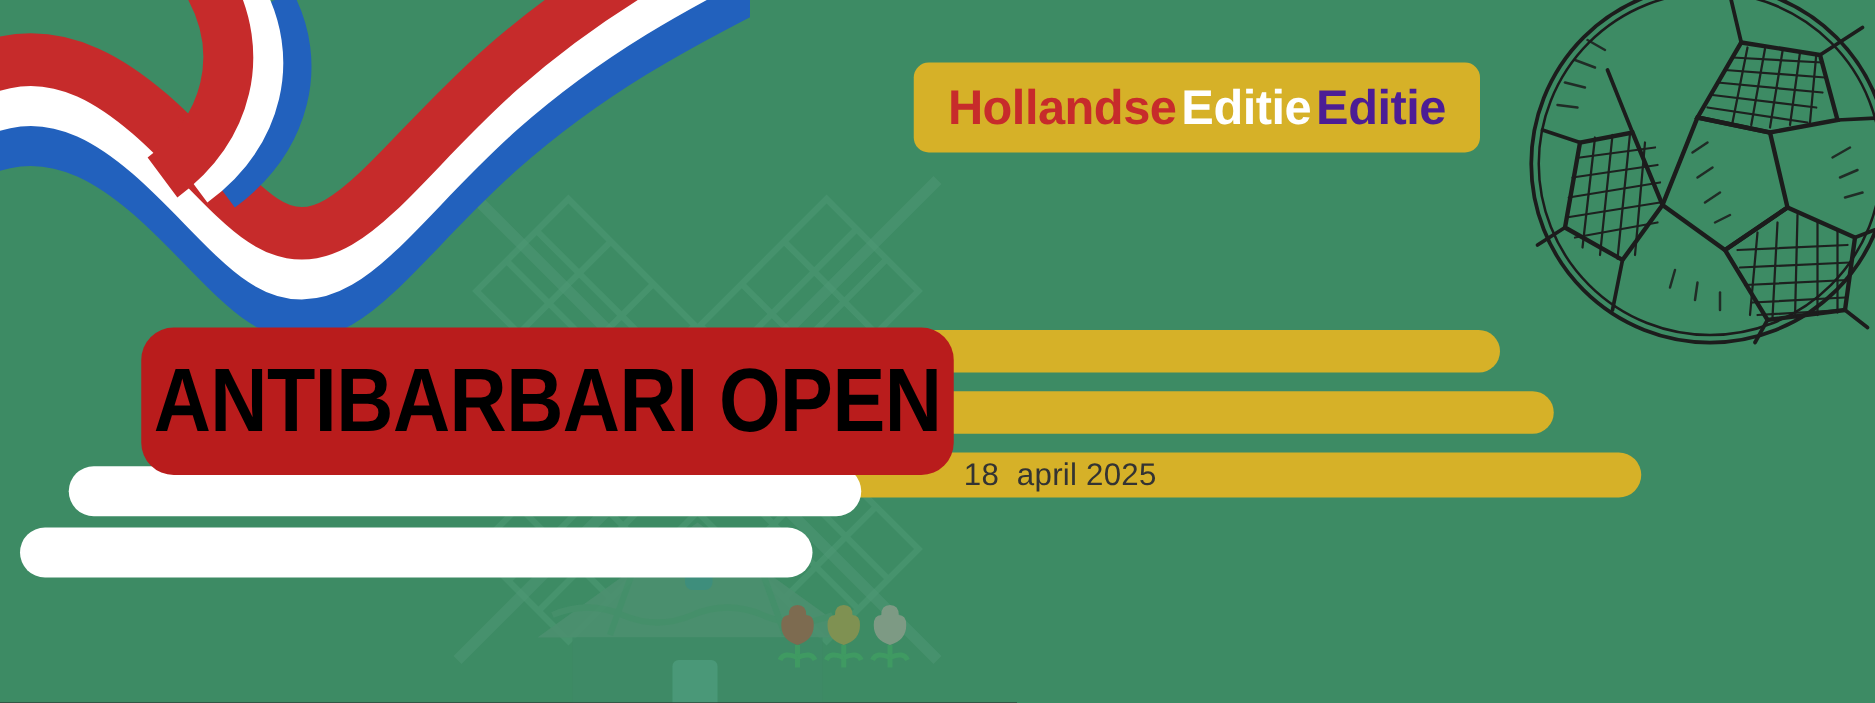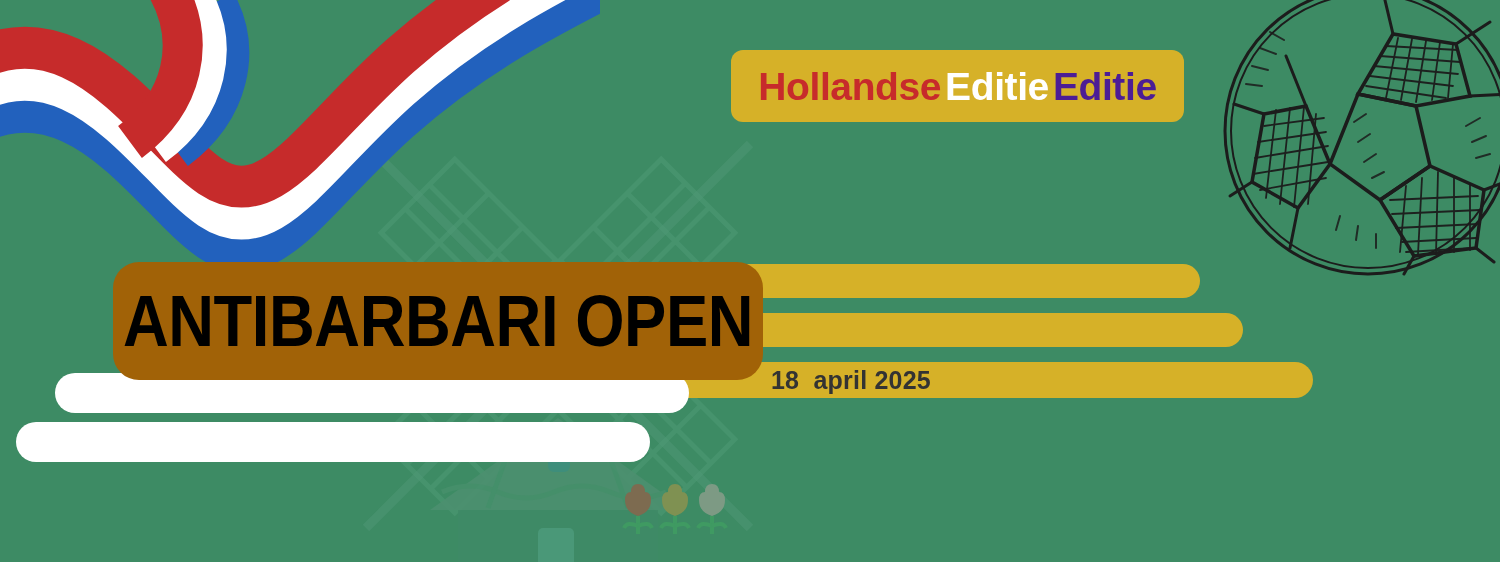--- a/index.html
+++ b/index.html
@@ -55,21 +55,21 @@
   .gold-bar.b1 { left: 560px; top: 264px; width: 640px; height: 34px; }
   .gold-bar.b2 { left: 560px; top: 313px; width: 683px; height: 34px; }
   .gold-bar.b3 { left: 560px; top: 362px; width: 753px; height: 36px; }
 
   
   .date-text {
     position: absolute;
     left: 771px;
     top: 366px;
     font-size: 25px;
-    font-weight: bold;
+    font-weight: normal;
     color: #333333;
     letter-spacing: 0.2px;
     white-space: pre;
   }
 
   
   .white-bar {
     position: absolute;
     background: #ffffff;
     border-radius: 30px;
@@ -77,21 +77,21 @@
   .white-bar.w1 { left: 55px; top: 373px; width: 634px; height: 40px; }
   .white-bar.w2 { left: 16px; top: 422px; width: 634px; height: 40px; }
 
   
   .title-plate {
     position: absolute;
     left: 113px;
     top: 262px;
     width: 650px;
     height: 118px;
-    background: #a16207;
+    background: #b91c1c;
     border-radius: 26px;
     display: flex;
     align-items: center;
     justify-content: center;
   }
   .title-text {
     font-family: "Liberation Sans Narrow", "Liberation Sans", sans-serif;
     font-size: 72px;
     font-weight: bold;
     color: #000000;

